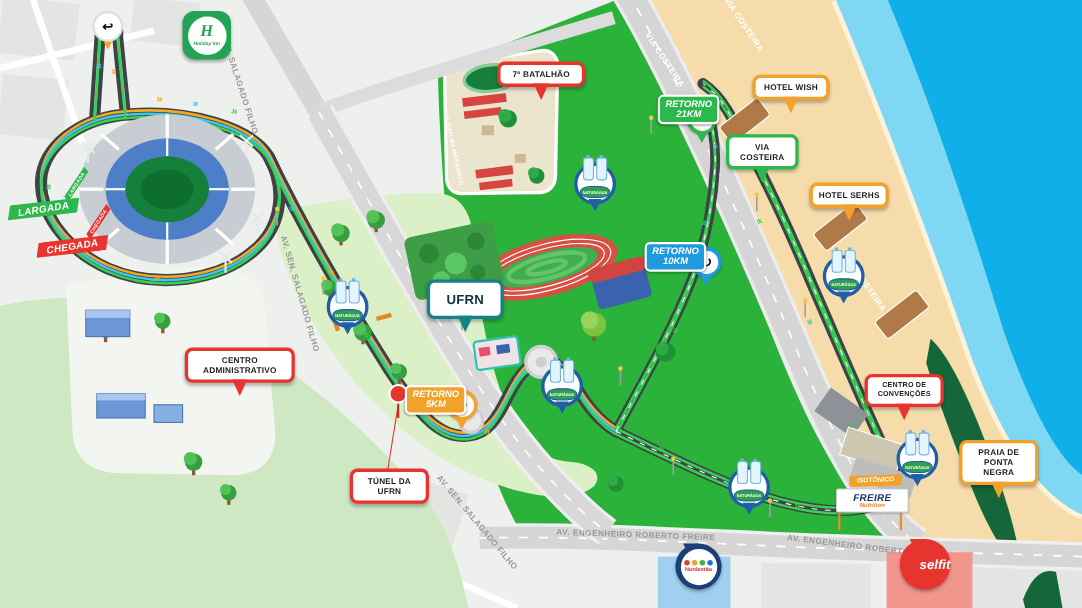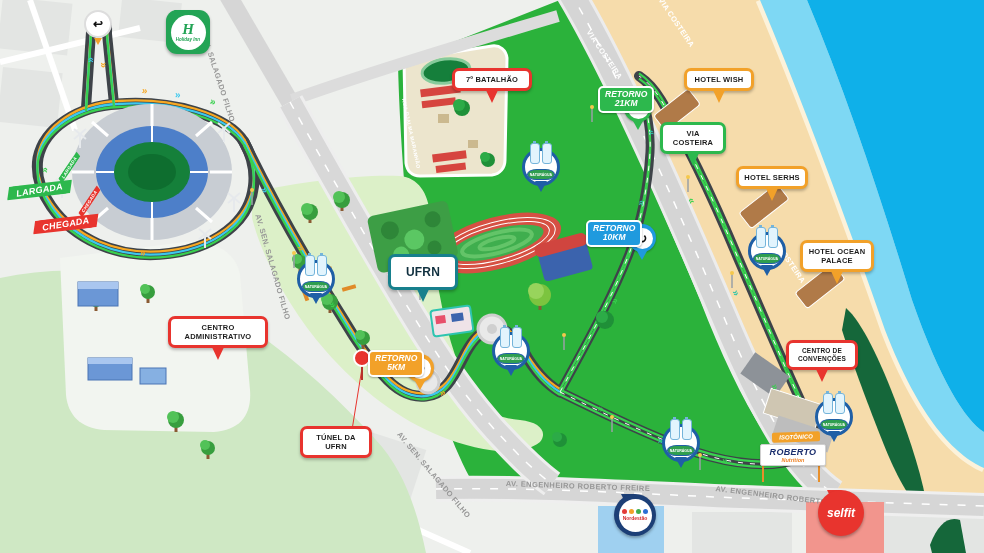--- a/index.html
+++ b/index.html
@@ -72,21 +72,21 @@
          display:flex;align-items:center;justify-content:center;box-shadow:0 2px 3px rgba(0,0,0,.3);}
   .hipin .circ{width:35px;height:35px;background:#fff;border-radius:50%;display:flex;
          flex-direction:column;align-items:center;justify-content:center;color:#23a455;}
   .hipin .h{font-family:"Liberation Serif",serif;font-weight:700;font-style:italic;
          font-size:15px;line-height:1;}
   .hipin .scr{font-style:italic;font-weight:700;font-size:4.5px;}
   .hitail{position:absolute;left:50%;top:52px;margin-left:-7px;width:0;height:0;z-index:29;
          border-left:7px solid transparent;border-right:7px solid transparent;
          border-top:13px solid #23a455;}
   .selfit{position:absolute;width:46px;height:46px;border-radius:50%;background:#e8342e;z-index:30;
-          display:flex;align-items:center;justify-content:center;color:#fff;font-weight:800;
+          display:flex;align-items:center;justify-content:flex-end;color:#fff;font-weight:800;
           font-style:italic;font-size:12px;box-shadow:0 2px 3px rgba(0,0,0,.3);}
   .seltail{position:absolute;left:50%;top:44px;margin-left:-7px;width:0;height:0;z-index:29;
           border-left:7px solid transparent;border-right:7px solid transparent;
           border-top:14px solid #e8342e;}
   .nord{position:absolute;width:42px;height:42px;border-radius:50%;background:#1c3f77;z-index:30;
         display:flex;align-items:center;justify-content:center;box-shadow:0 2px 3px rgba(0,0,0,.3);}
   .nord .circ{width:33px;height:33px;border-radius:50%;background:#fff;display:flex;
         flex-direction:column;align-items:center;justify-content:center;gap:1px;}
   .nord .dots{display:flex;gap:2px;}
   .nord .dots i{width:5px;height:5px;border-radius:50%;}
@@ -480,55 +480,55 @@
   <div class="badge b-red" style="left:168px;top:316px;width:84px">
     <span>CENTRO ADMINISTRATIVO</span>
     <i class="ptr ptr-red"></i>
   </div>
 
   <div class="badge ufrn b-teal" style="left:388px;top:254px;width:52px">
     <span>UFRN</span>
     <i class="ptr ptr-teal"></i>
   </div>
 
-  <div class="badge b-red" style="left:300px;top:426px;width:56px">
+  <div class="badge b-red" style="left:318px;top:426px;width:56px">
     <span>TÚNEL DA UFRN</span>
   </div>
 
-  <div class="badge b-red" style="left:452px;top:68px;width:64px">
+  <div class="badge b-red" style="left:452px;top:56px;width:64px">
     <span>7º BATALHÃO</span>
     <i class="ptr ptr-red"></i>
   </div>
 
   <div class="badge b-orange" style="left:684px;top:68px;width:54px">
     <span>HOTEL WISH</span>
     <i class="ptr ptr-orange"></i>
   </div>
 
   <div class="badge b-green" style="left:660px;top:122px;width:50px">
     <span>VIA COSTEIRA</span>
     <i class="ptr ptr-green"></i>
   </div>
 
   <div class="badge b-orange" style="left:736px;top:166px;width:56px">
     <span>HOTEL SERHS</span>
     <i class="ptr ptr-orange"></i>
   </div>
 
-  <div class="badge b-orange" style="left:800px;top:240px;width:58px">
-    <span>HOTEL OCEAN PALACE</span>
-    <i class="ptr ptr-orange"></i>
-  </div>
 
 
   <div class="badge b-red" style="left:786px;top:340px;width:56px;font-size:6.5px">
     <span>CENTRO DE CONVENÇÕES</span>
     <i class="ptr ptr-red"></i>
   </div>
 
+  <div class="badge b-orange" style="left:872px;top:400px;width:56px">
+    <span>PRAIA DE PONTA NEGRA</span>
+    <i class="ptr ptr-orange"></i>
+  </div>
 
   <div class="ribbon green" style="left:6px;top:182px;transform:rotate(-9deg)">LARGADA</div>
   <div class="ribbon red" style="left:32px;top:216px;transform:rotate(-9deg)">CHEGADA</div>
   <div class="ribbon green mini" style="left:52px;top:164px;transform:rotate(-58deg)">LARGADA</div>
   <div class="ribbon red mini" style="left:72px;top:198px;transform:rotate(-58deg)">CHEGADA</div>
 
   <div class="ret ret-green" style="left:598px;top:86px">
     <span>RETORNO</span><br>
     <span>21KM</span>
   </div>
@@ -630,19 +630,19 @@
         <i style="background:#3fae4e"></i>
           <i style="background:#2a6fd4"></i>
       </span>
       <span class="t">Nordestão</span>
     </div>
   </div>
   <i class="nordtail" style="left:628px;top:494px"></i>
 
   <div class="iso" style="left:772px;top:432px;width:40px;transform:rotate(-2deg)">ISOTÔNICO</div>
   <div class="reid" style="left:760px;top:444px;width:58px">
-    <span class="r1">ROBERTO</span>
+    <span class="r1">FREIRE</span>
     <span class="r2">Nutrition</span>
   </div>
   <i class="post" style="left:762px;top:466px"></i>
   <i class="post" style="left:818px;top:466px"></i>
 
 </div>
 
 </body></html>

